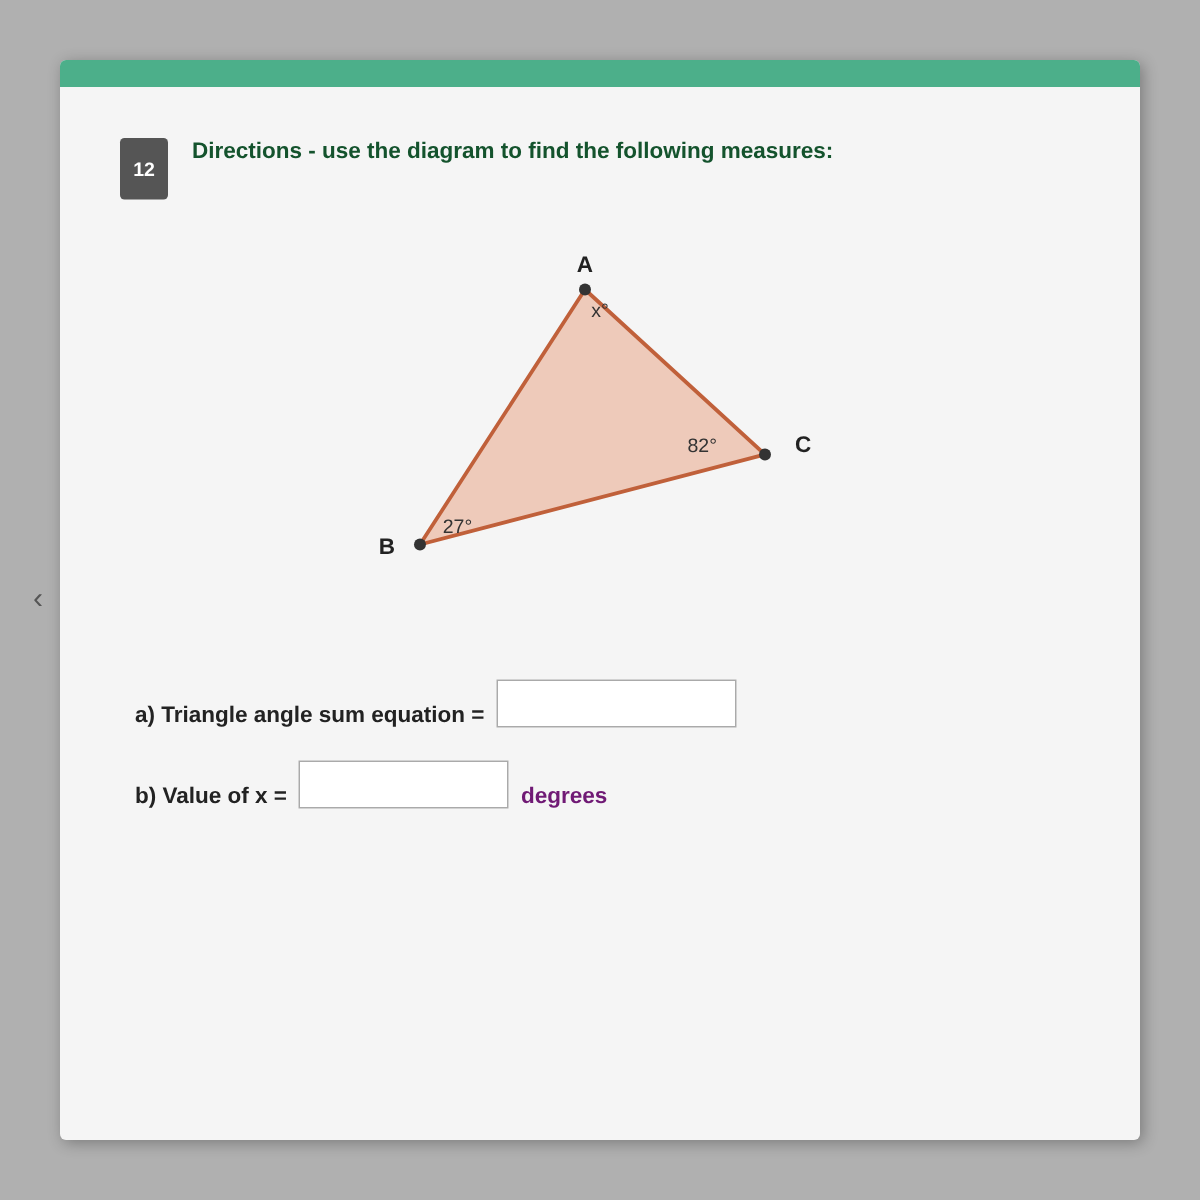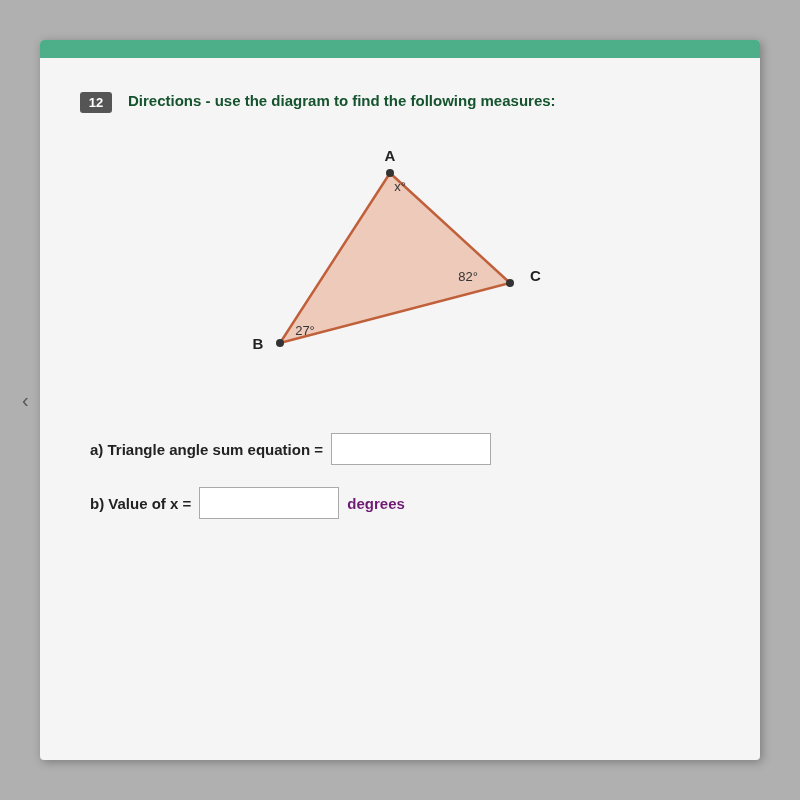--- a/index.html
+++ b/index.html
@@ -35,21 +35,21 @@
       display: flex;
       align-items: flex-start;
       margin-top: 20px;
       gap: 16px;
     }
     .question-number {
       background: #555;
       color: white;
       font-size: 13px;
       font-weight: bold;
-      padding: 3px 8px;
+      padding: 13px 8px;
       border-radius: 3px;
       min-width: 32px;
       text-align: center;
       flex-shrink: 0;
       margin-top: 2px;
     }
     .question-text {
       font-size: 15px;
       font-weight: bold;
       color: #14532d;
@@ -64,21 +64,21 @@
     .diagram-container svg {
       width: 100%;
       height: 100%;
     }
     .answers-section {
       margin-top: 20px;
       padding-left: 10px;
     }
     .answer-row {
       display: flex;
-      align-items: center;
+      align-items: flex-end;
       margin-bottom: 22px;
       font-size: 15px;
       font-weight: bold;
       color: #222;
       gap: 8px;
     }
     .answer-input {
       border: 1px solid #aaa;
       background: #fff;
       height: 32px;

